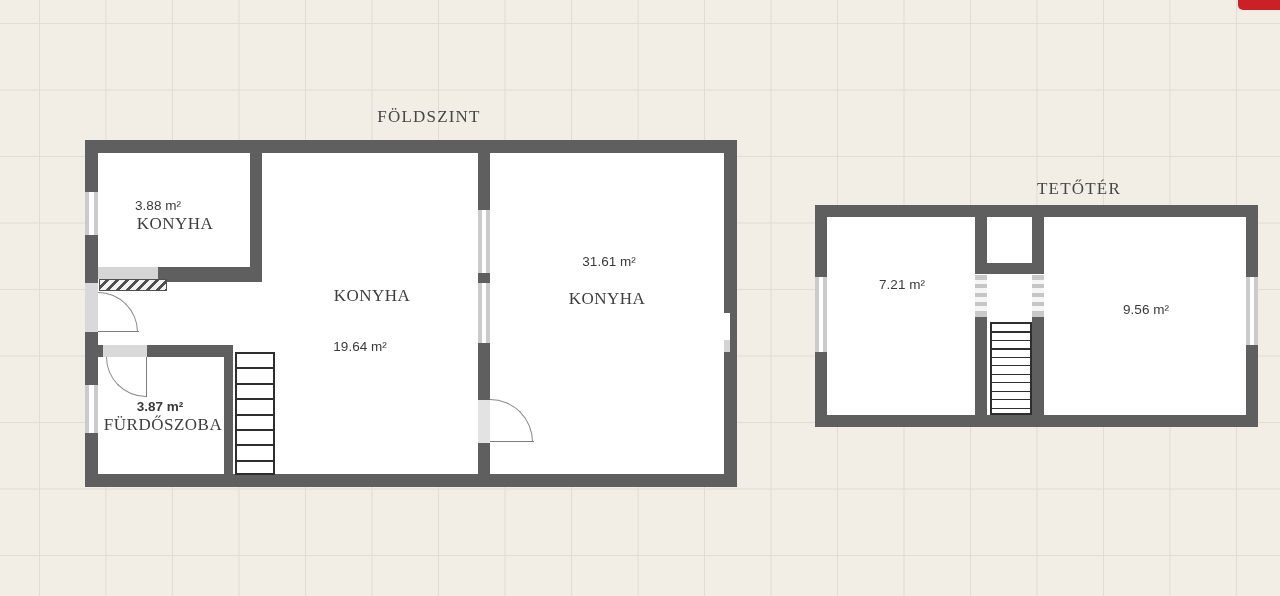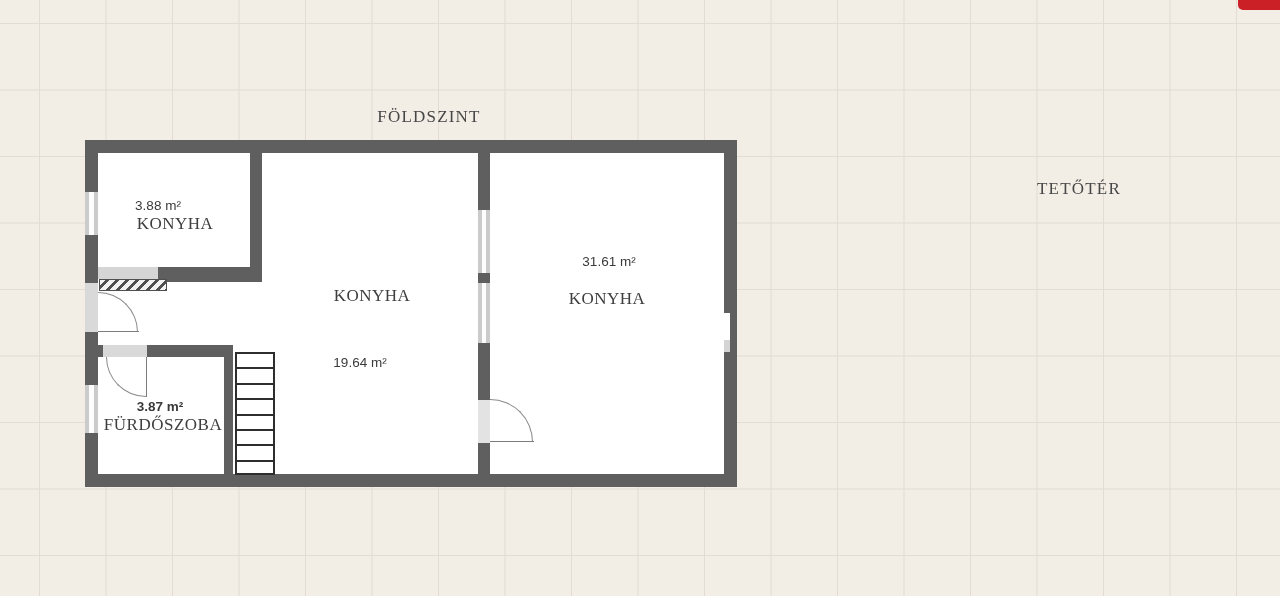--- a/index.html
+++ b/index.html
@@ -96,25 +96,53 @@
     <div class="opening-light" style="left:393px;top:260px;width:12px;height:43px;"></div>
     <div class="wall" style="left:393px;top:303px;width:12px;height:31px;"></div>
 
     <div class="arc tr" style="left:405px;top:259px;width:43px;height:43px;"></div>
     <div class="leaf-h" style="left:405px;top:301px;width:44px;"></div>
 
     <div class="area-label" style="left:73px;top:58px;">3.88 m²</div>
     <div class="room-name" style="left:90px;top:74px;">KONYHA</div>
 
     <div class="room-name" style="left:287px;top:146px;">KONYHA</div>
-    <div class="area-label" style="left:275px;top:199px;margin-top:16px;">19.64 m²</div>
+    <div class="area-label" style="left:275px;top:199px;">19.64 m²</div>
 
     <div class="area-label" style="left:524px;top:114px;">31.61 m²</div>
     <div class="room-name" style="left:522px;top:149px;">KONYHA</div>
 
     <div class="area-label" style="left:75px;top:259px;font-weight:bold;">3.87 m²</div>
     <div class="room-name" style="left:78px;top:275px;">FÜRDŐSZOBA</div>
   </div>
 
   <div class="plan-title" style="left:1036px;top:179px;">TETŐTÉR</div>
 
+  <div class="plan" style="left:815px;top:205px;width:443px;height:222px;">
+
+    <div class="wall" style="left:0;top:0;width:443px;height:12px;"></div>
+    <div class="wall" style="left:0;top:210px;width:443px;height:12px;"></div>
+
+    <div class="wall" style="left:0;top:0;width:12px;height:72px;"></div>
+    <div class="window-v" style="left:0;top:72px;width:12px;height:75px;"></div>
+    <div class="wall" style="left:0;top:147px;width:12px;height:63px;"></div>
+
+    <div class="wall" style="left:431px;top:0;width:12px;height:72px;"></div>
+    <div class="window-v" style="left:431px;top:72px;width:12px;height:68px;"></div>
+    <div class="wall" style="left:431px;top:140px;width:12px;height:70px;"></div>
+
+    <div class="wall" style="left:160px;top:12px;width:12px;height:57px;"></div>
+    <div class="door-marker" style="left:160px;top:70px;width:12px;height:42px;"></div>
+    <div class="wall" style="left:160px;top:112px;width:12px;height:98px;"></div>
+
+    <div class="wall" style="left:217px;top:12px;width:12px;height:57px;"></div>
+    <div class="door-marker" style="left:217px;top:70px;width:12px;height:42px;"></div>
+    <div class="wall" style="left:217px;top:112px;width:12px;height:98px;"></div>
+
+    <div class="wall" style="left:172px;top:58px;width:45px;height:11px;"></div>
+
+    <div class="stairs attic" style="left:175px;top:117px;width:42px;height:93px;"></div>
+
+    <div class="area-label" style="left:87px;top:72px;">7.21 m²</div>
+    <div class="area-label" style="left:331px;top:97px;">9.56 m²</div>
+  </div>
 
 </div>
 
 </body></html>

